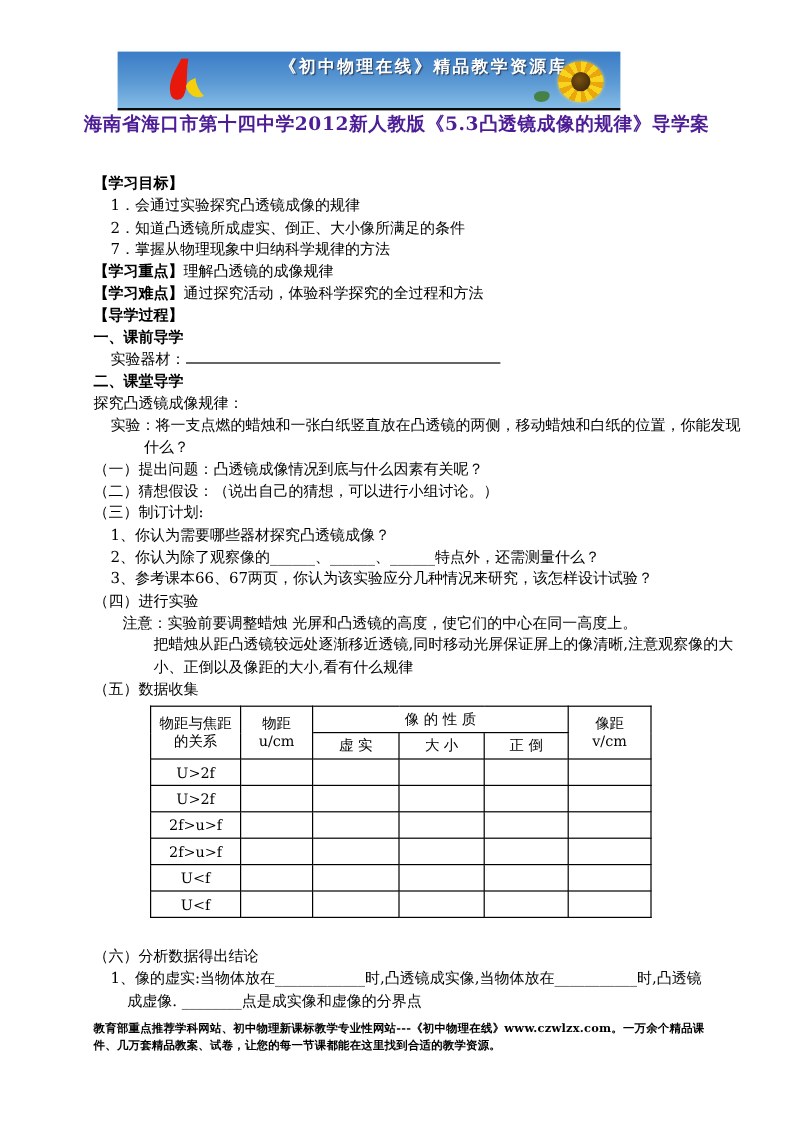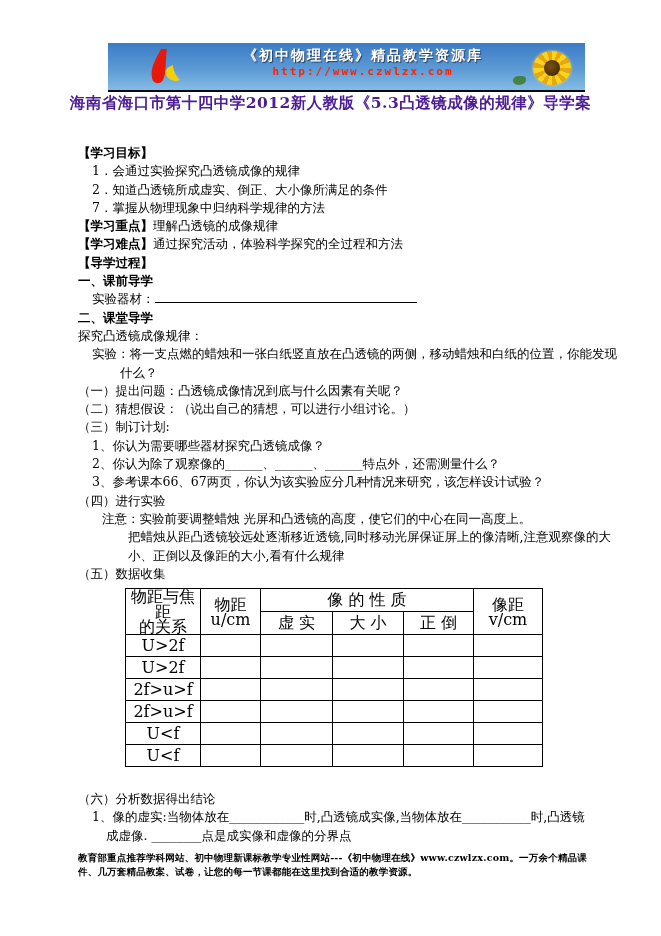--- a/index.html
+++ b/index.html
@@ -5,21 +5,21 @@
   html,body { margin:0; padding:0; }
   body { background:#888; }
   .page {
     position:relative; width:661px; height:936px; margin:0 auto;
     background:#ffffff; overflow:hidden;
     font-family:"DejaVu Serif","Liberation Serif",serif;
     color:#000;
   }
   
   .banner {
-    position:absolute; left:108px; top:43px; width:477px; height:47px;
+    position:absolute; left:98px; top:43px; width:419px; height:47px;
     background:linear-gradient(180deg,#3a7cc6 0%,#5c9ad4 55%,#85bce6 100%);
     border-bottom:2px solid #0a0a0a;
   }
   .logo { position:absolute; left:34px; top:4px; width:46px; height:40px; }
   .banner-text { position:absolute; left:120px; top:4px; width:270px; text-align:center; }
   .banner-title {
     font-family:"DejaVu Sans","Liberation Sans",sans-serif;
     font-size:14px; font-weight:bold; color:#ffffff; letter-spacing:2px;
     text-shadow:1px 1px 1px #2a3c55; white-space:nowrap;
   }
@@ -53,21 +53,21 @@
   .ind3 { padding-left:50px; }   
   .indc { padding-left:42px; }   
   .ind4 { padding-left:28px; }   
   .blankline {
     display:inline-block; width:262px; height:12px;
     border-bottom:1px solid #000; vertical-align:baseline;
   }
   
   table.data {
     border-collapse:collapse; margin:5px 0 2px 47px;
-    font-size:16px; table-layout:fixed;border-radius:18px;
+    font-size:12px; table-layout:fixed;border-radius:18px;
   }
   table.data th, table.data td {
     border:1px solid #000; text-align:center; vertical-align:middle;
     font-weight:normal; padding:0; overflow:hidden;
   }
   table.data td { height:21px; }
   .hl { line-height:15px; }
   
   .footer {
     position:absolute; left:78px; top:851px; width:510px;
@@ -81,21 +81,20 @@
 
   <div class="banner">
     <div class="logo">
       <svg width="46" height="40" viewBox="0 0 46 40">
         <path d="M19 2 C14 12 8 20 10 31 C11 37 18 38 21 33 C25 26 23 12 25 2 Z" fill="#e8190b"></path>
         <path d="M23 25 C25 32 31 36 38 33 C34 29 31 23 31 18 C27 19.5 24 21.5 23 25 Z" fill="#f4d00c"></path>
       </svg>
     </div>
     <div class="banner-text">
       <div class="banner-title">《初中物理在线》精品教学资源库</div>
-      <div class="banner-url" style="color:#ff2200">http://www.czwlzx.com</div>
     </div>
     <div class="sunflower">
       <div class="leaf"></div>
       <div class="petals"></div>
     </div>
   </div>
 
   <div class="doc-title" style="color:#4c1d95">海南省海口市第十四中学2012新人教版《5.3凸透镜成像的规律》导学案</div>
 
   <div class="content">

